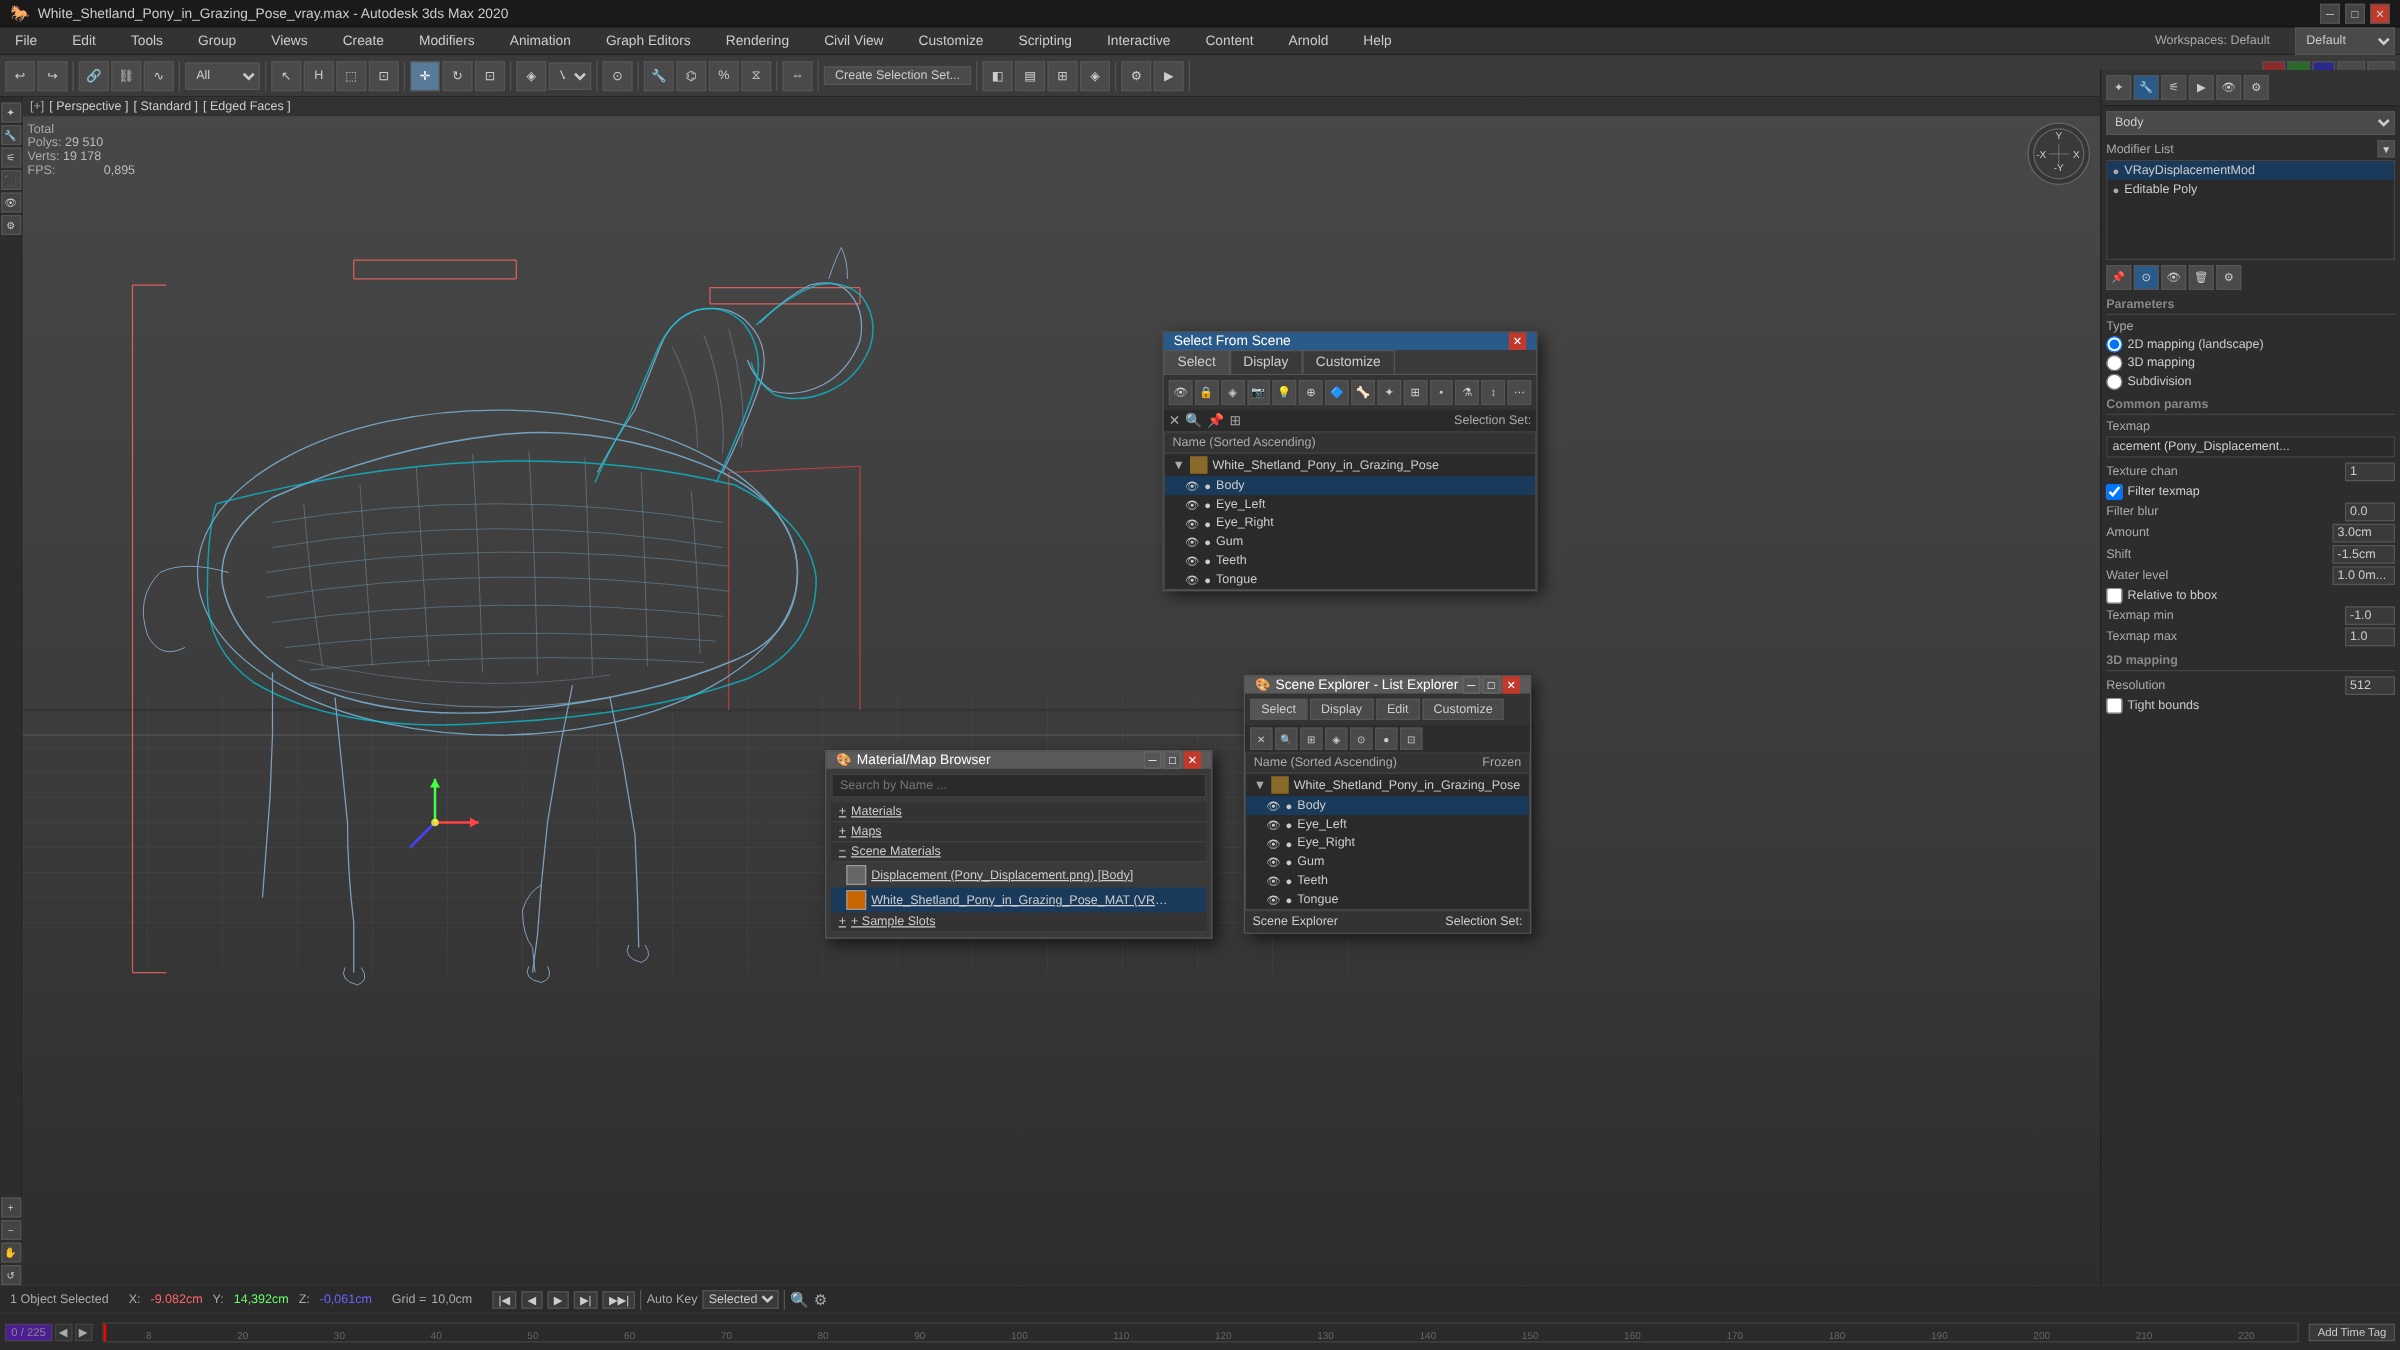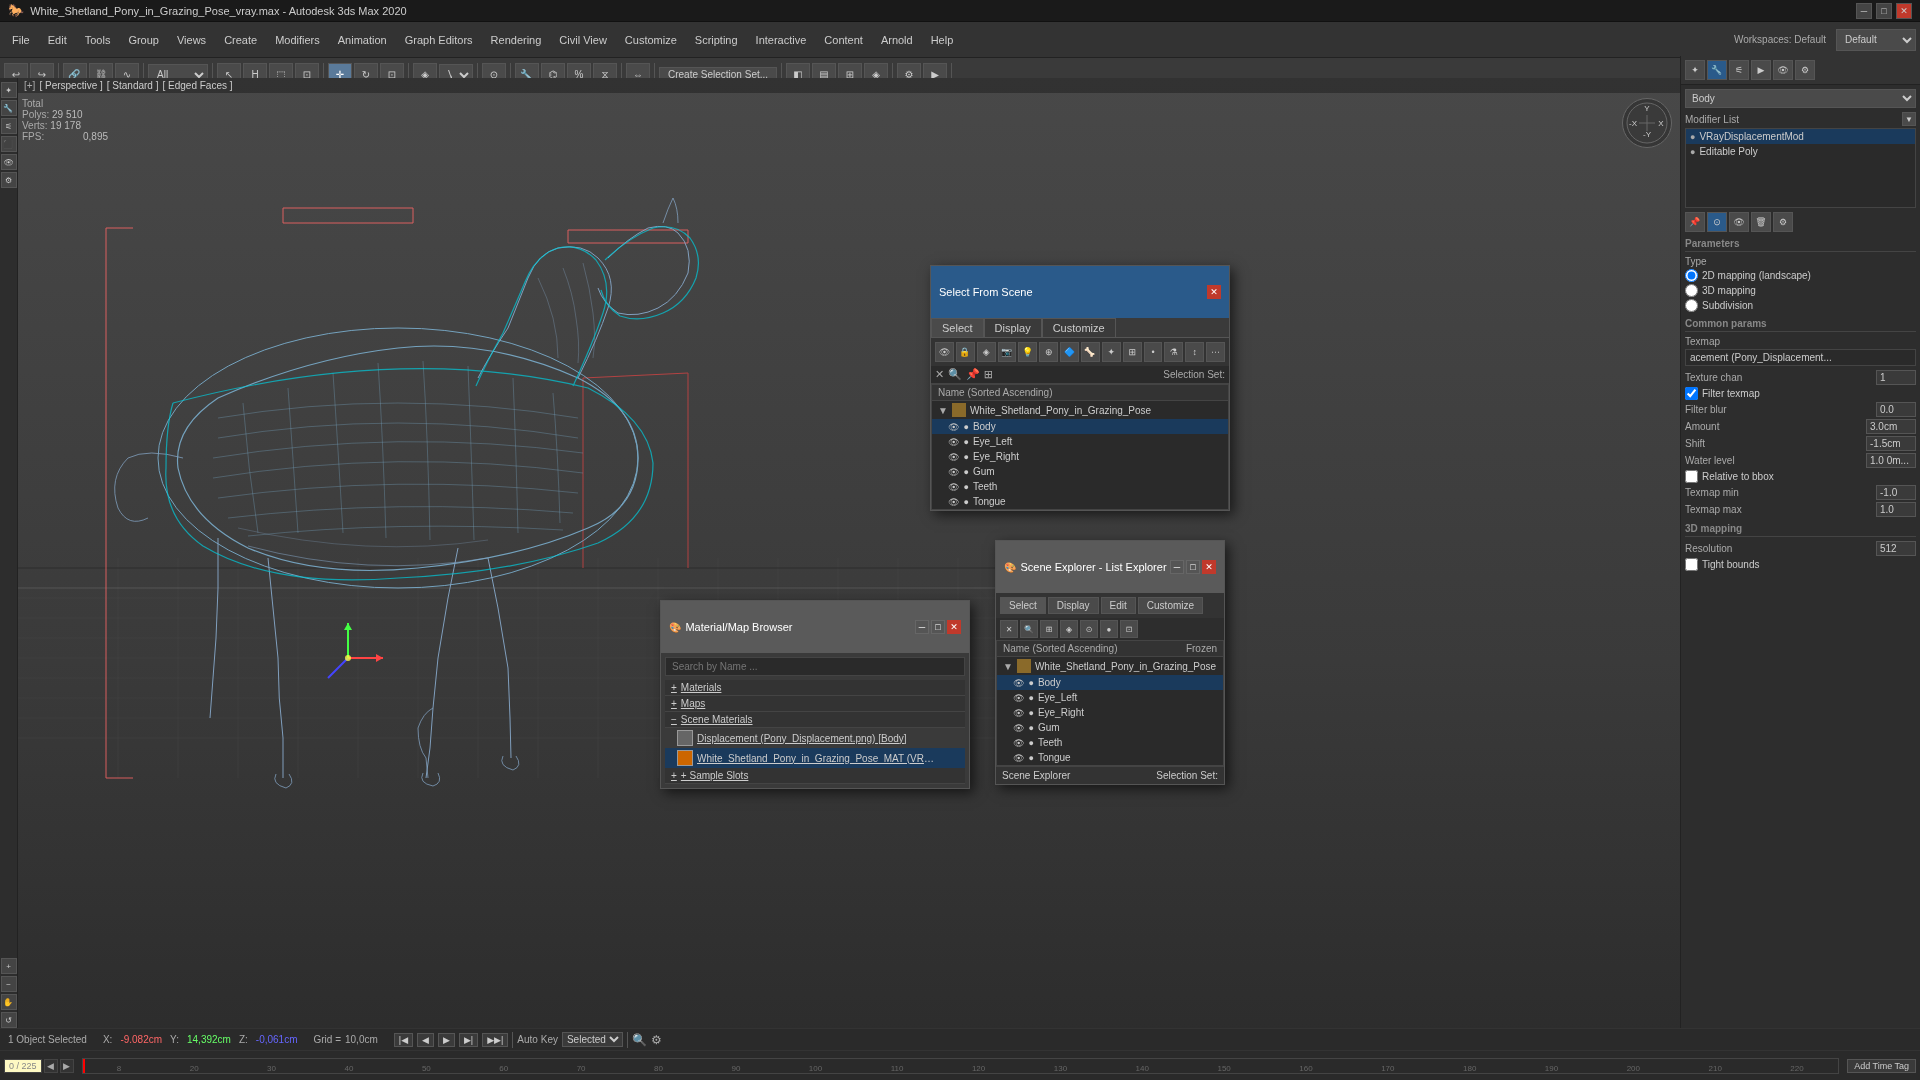--- a/index.html
+++ b/index.html
@@ -5,21 +5,21 @@
     * { margin: 0; padding: 0; box-sizing: border-box; }
     body { background: #2a2a2a; color: #ccc; font-family: Arial, sans-serif; font-size: 11px; width: 1920px; height: 1080px; overflow: hidden; position: relative; }
 
     
     #titlebar { background: #1a1a1a; height: 22px; display: flex; align-items: center; justify-content: space-between; padding: 0 8px; border-bottom: 1px solid #111; }
     #titlebar .controls { display: flex; gap: 4px; }
     #titlebar .ctrl-btn { width: 16px; height: 16px; background: #444; border: 1px solid #555; cursor: pointer; display: flex; align-items: center; justify-content: center; font-size: 9px; color: #ccc; }
     #titlebar .ctrl-btn.close { background: #c0392b; }
 
     
-    #menubar { background: #333; height: 36px; display: flex; align-items: center; padding: 0 4px; border-bottom: 1px solid #222; gap: 2px; }
+    #menubar { background: #333; height: 22px; display: flex; align-items: center; padding: 0 4px; border-bottom: 1px solid #222; gap: 12px; }
     .menu-item { padding: 2px 8px; color: #ccc; cursor: pointer; font-size: 11px; }
 
     
     #toolbar { background: #3a3a3a; height: 34px; display: flex; align-items: center; padding: 0 4px; border-bottom: 1px solid #222; gap: 2px; }
     .tb-btn { width: 24px; height: 24px; background: #4a4a4a; border: 1px solid #555; cursor: pointer; display: flex; align-items: center; justify-content: center; font-size: 10px; color: #ccc; }
     .tb-sep { width: 1px; height: 24px; background: #555; margin: 0 2px; }
     .tb-dropdown { background: #4a4a4a; border: 1px solid #555; color: #ccc; font-size: 10px; padding: 2px 4px; height: 22px; cursor: pointer; }
 
     
     #left-sidebar { position: absolute; left: 0; top: 78px; width: 18px; bottom: 30px; background: #2d2d2d; border-right: 1px solid #222; display: flex; flex-direction: column; align-items: center; padding: 4px 0; gap: 2px; }
@@ -48,21 +48,21 @@
     
     #timeline { position: absolute; bottom: 0; left: 0; right: 0; height: 30px; background: #2a2a2a; border-top: 1px solid #333; display: flex; align-items: center; }
     #timeline-track { flex: 1; height: 16px; background: #333; margin: 0 4px; position: relative; }
     #timeline-controls { display: flex; align-items: center; gap: 2px; padding: 0 4px; }
 
     
     #statusbar { position: absolute; bottom: 30px; left: 0; right: 0; height: 22px; background: #2a2a2a; border-top: 1px solid #333; display: flex; align-items: center; padding: 0 8px; font-size: 10px; color: #aaa; gap: 16px; }
 
     
     .dialog { position: absolute; background: #3a3a3a; border: 1px solid #555; box-shadow: 4px 4px 12px rgba(0,0,0,0.6); z-index: 100; }
-    .dialog-titlebar { background: #2a5a8a; padding: 19px 8px; display: flex; align-items: center; justify-content: space-between; font-size: 11px; color: #fff; cursor: move; }
+    .dialog-titlebar { background: #2a5a8a; padding: 0 8px; display: flex; align-items: center; justify-content: space-between; font-size: 11px; color: #fff; cursor: move; }
     .dialog-titlebar .close-btn { background: #c0392b; width: 14px; height: 14px; display: flex; align-items: center; justify-content: center; cursor: pointer; font-size: 9px; }
 
     
     #select-from-scene { top: 265px; left: 930px; width: 300px; }
     .sfs-tabs { display: flex; border-bottom: 1px solid #555; }
     .sfs-tab { padding: 3px 10px; background: #3a3a3a; border: 1px solid #555; border-bottom: none; cursor: pointer; font-size: 11px; color: #ccc; }
     .sfs-tab.active { background: #4a4a4a; }
     .sfs-toolbar { display: flex; align-items: center; gap: 2px; padding: 4px; background: #333; }
     .sfs-btn { width: 20px; height: 20px; background: #4a4a4a; border: 1px solid #555; display: flex; align-items: center; justify-content: center; font-size: 9px; cursor: pointer; }
     .sfs-list { background: #2a2a2a; border: 1px solid #444; min-height: 100px; }
@@ -729,21 +729,21 @@
       <option>Selected</option>
     </select>
     <span style="width:1px;height:16px;background:#555;"></span>
     <span style="cursor:pointer;color:#aaa;font-size:12px;">🔍</span>
     <span style="cursor:pointer;color:#aaa;font-size:12px;">⚙</span>
   </div>
 </div>
 
 <div id="timeline">
   <div id="timeline-controls">
-    <div style="display:flex;align-items:center;font-size:9px;color:#888;gap:2px;background:#fef9c3;border:1px solid #444;padding:1px 4px;">
+    <div style="display:flex;align-items:center;font-size:9px;color:#888;gap:2px;background:#4c1d95;border:1px solid #444;padding:1px 4px;">
       <span>0 / 225</span>
     </div>
     <div style="width:14px;height:14px;background:#333;border:1px solid #444;display:flex;align-items:center;justify-content:center;cursor:pointer;font-size:9px;color:#aaa;">◀</div>
     <div style="width:14px;height:14px;background:#333;border:1px solid #444;display:flex;align-items:center;justify-content:center;cursor:pointer;font-size:9px;color:#aaa;">▶</div>
   </div>
   <div id="timeline-track" style="flex:1;height:16px;background:#2a2a2a;border:1px solid #444;margin:0 4px;position:relative;">
 
     <div style="position:absolute;bottom:0;left:0;right:0;display:flex;justify-content:space-around;font-size:8px;color:#666;">
       <span>8</span>
         <span>20</span>

